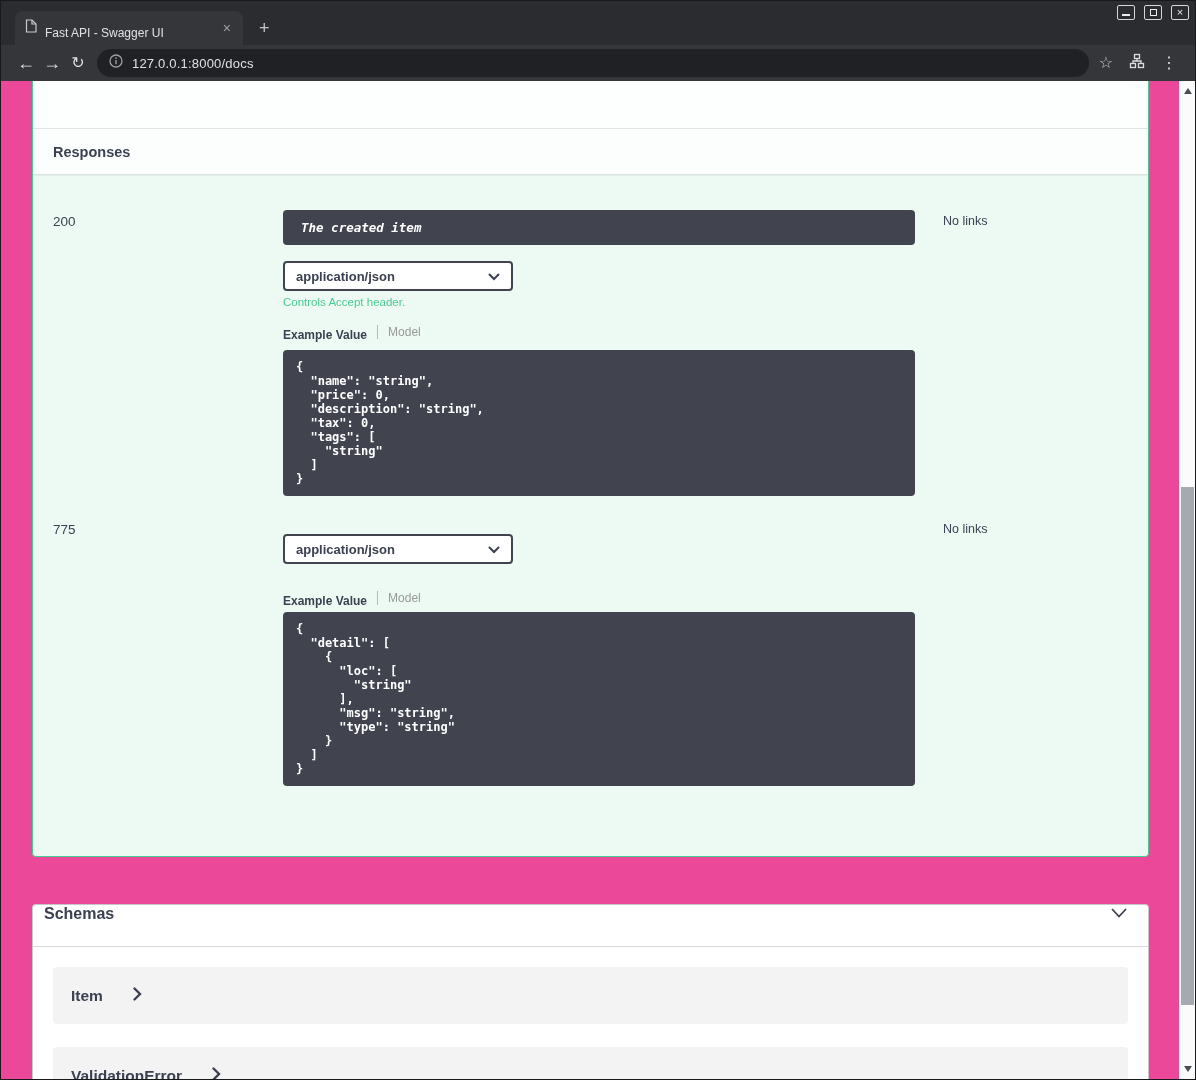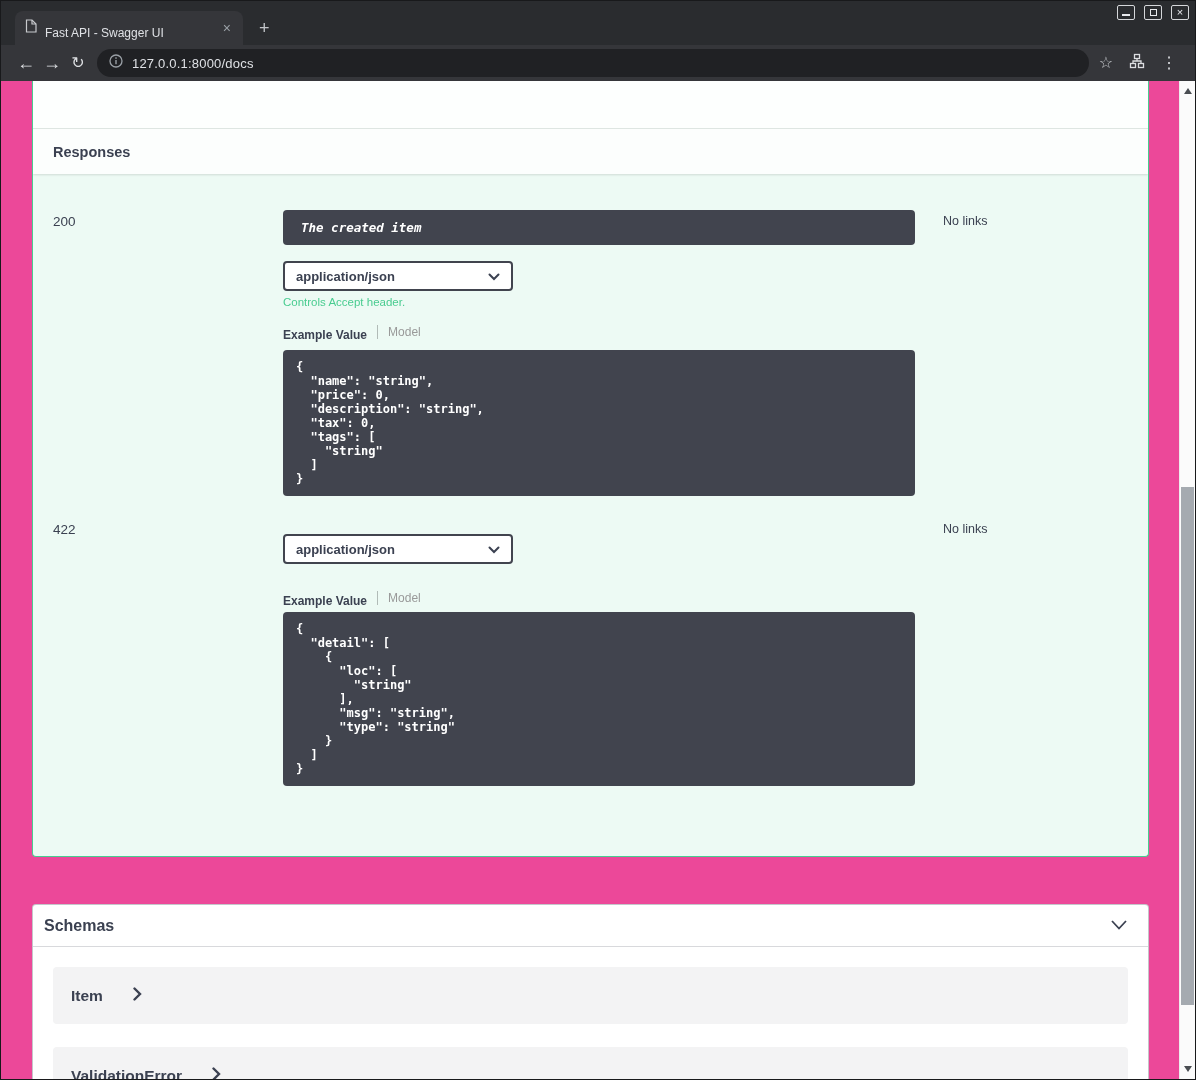--- a/index.html
+++ b/index.html
@@ -67,21 +67,21 @@
   .ex-active { font-weight:700; color:#3b4151;margin-top:6px; }
   .ex-sep { width:1px; height:14px; background:rgba(0,0,0,.25); margin:0 10px; }
   .ex-model { color:#999; }
   pre.code { margin-top:8px; background:#41444e; border-radius:4px; padding:10px 13px;
     font-family:"DejaVu Sans Mono", monospace; font-size:12px; line-height:14px;
     font-weight:700; color:#fff; white-space:pre; }
   .row-422 pre.code { margin-top:4px; }
 
   .schemas-box { position:absolute; left:31px; width:1117px; top:823px; height:330px;
     border:1px solid rgba(59,65,81,.3); border-radius:4px; background:#fff; }
-  .schemas-header { height:42px; display:flex; align-items:center;
+  .schemas-header { height:42px; display:flex; 
     justify-content:space-between; padding:0 20px 0 11px;
     border-bottom:1px solid rgba(59,65,81,.2); }
   .schemas-title { font-size:16px; font-weight:700; color:#3b4151; }
   .models { padding:20px; }
   .model-row { background:#f3f3f4; border-radius:4px; height:57px; display:flex;
     align-items:center; padding:0 18px; gap:30px; margin-bottom:23px; }
   .model-name { font-size:15.5px; font-weight:700; color:#3b4151; }
 
   
   .scrollbar { position:absolute; top:0; right:0; bottom:0; width:16px;
@@ -186,21 +186,21 @@
   "tax": 0,
   "tags": [
     "string"
   ]
 }</pre>
           </div>
           <div class="links-cell">No links</div>
         </div>
 
         <div class="rt-row row-422">
-          <div class="code-cell">422</div>
+          <div class="code-cell">775</div>
           <div>
             <div class="mtype-select">
               <span>application/json</span>
               <span>
                 <svg width="12" height="8" viewBox="0 0 12 8">
                     <path d="M1.5 1.5 L6 6 L10.5 1.5" stroke="#3b4151" stroke-width="2" fill="none" stroke-linecap="round"></path>
                   </svg>
               </span>
             </div>
             <div class="ex-tabs">

